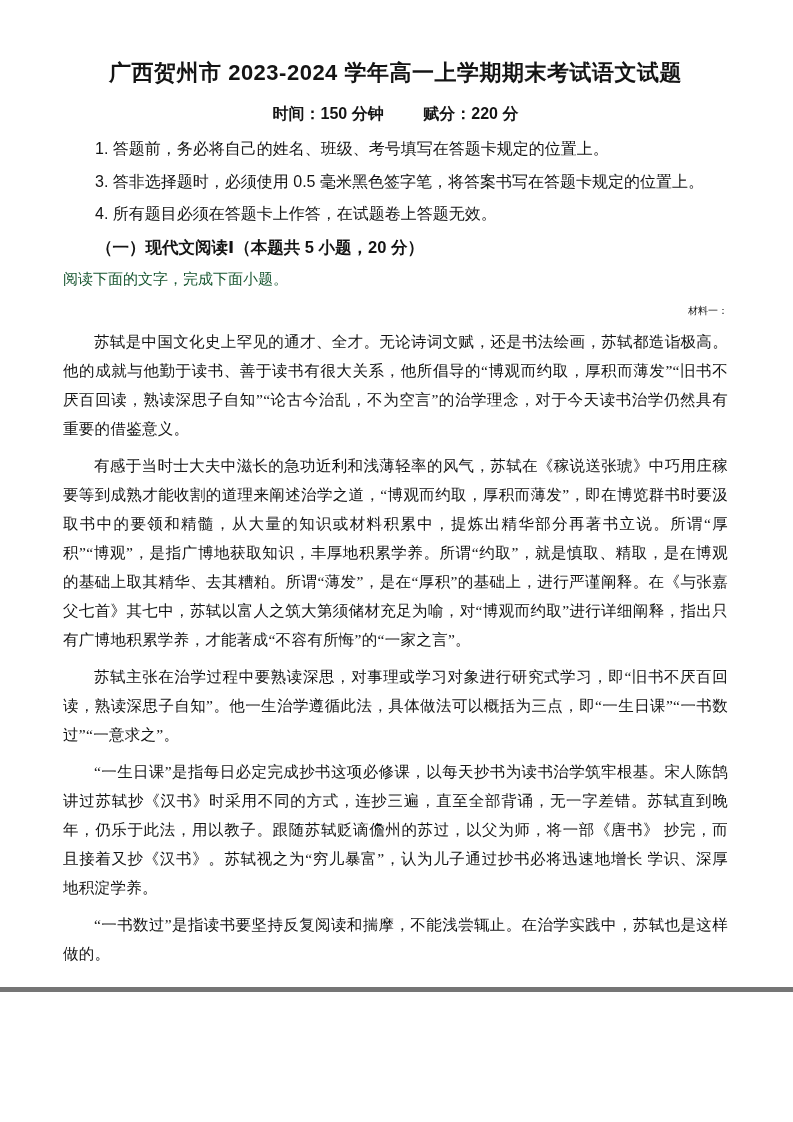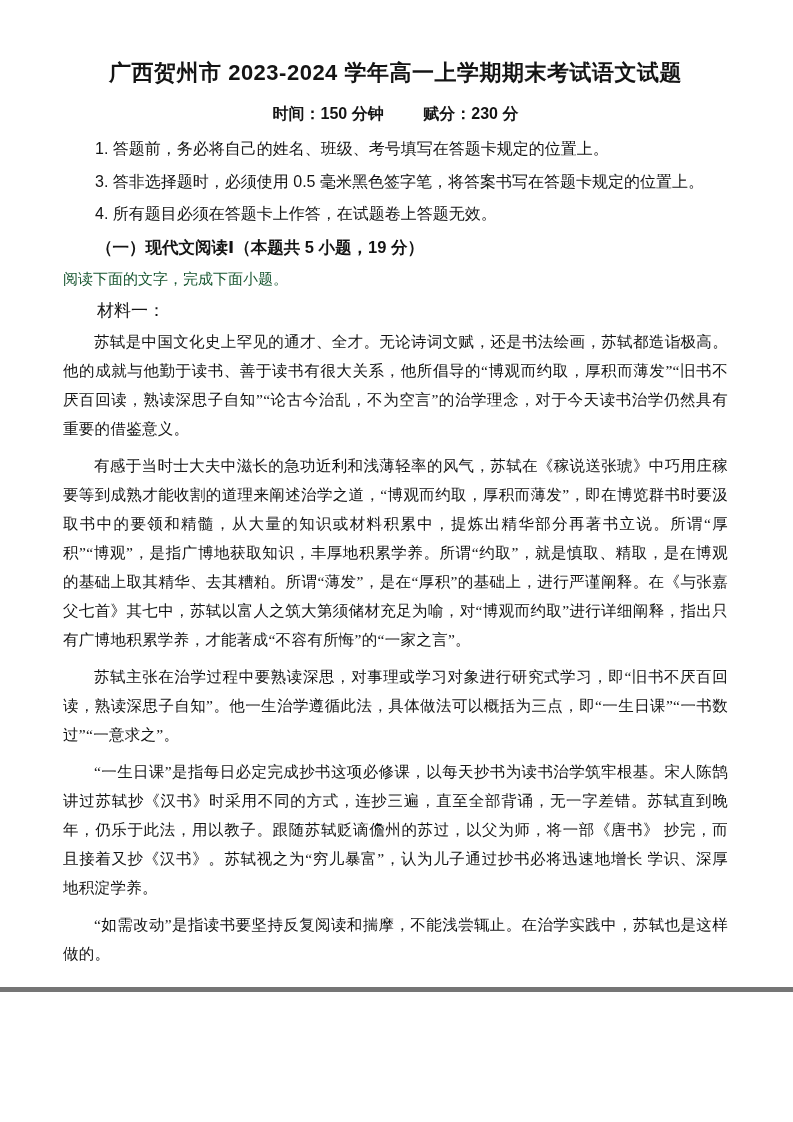--- a/index.html
+++ b/index.html
@@ -72,23 +72,24 @@
     text-indent: 2em;
   }
   .instruction {
     margin: 0;
     font-size: 15px;
     line-height: 32px;
     color: #14532d;
   }
   .material-label {
     margin: 0;
-    font-size: 17px;
+    font-size: 10px;
     line-height: 32px;
     text-indent: 2em;
+    text-align: right;
   }
   .body-para {
     margin: 0 0 8px 0;
     font-size: 15.5px;
     line-height: 29px;
     text-indent: 2em;
     text-align: justify;
     letter-spacing: 0.3px;
   }
   .body-para:last-of-type {
@@ -105,36 +106,36 @@
 </style>
 </head>
 <body>
 
 <div class="page">
 
   <h1 class="doc-title">广西贺州市 2023-2024 学年高一上学期期末考试语文试题</h1>
 
   <div class="doc-meta">
     <span class="meta-time">时间：150 分钟</span>
-    <span class="meta-score">赋分：230 分</span>
+    <span class="meta-score">赋分：220 分</span>
   </div>
 
 
   <p class="notice-item">1. 答题前，务必将自己的姓名、班级、考号填写在答题卡规定的位置上。</p>
   <p class="notice-item">3. 答非选择题时，必须使用 0.5 毫米黑色签字笔，将答案书写在答题卡规定的位置上。</p>
   <p class="notice-item">4. 所有题目必须在答题卡上作答，在试题卷上答题无效。</p>
 
 
-  <p class="subsection-heading">（一）现代文阅读Ⅰ（本题共 5 小题，19 分）</p>
+  <p class="subsection-heading">（一）现代文阅读Ⅰ（本题共 5 小题，20 分）</p>
 
   <p class="instruction">阅读下面的文字，完成下面小题。</p>
 
   <p class="material-label">材料一：</p>
 
   <p class="body-para">苏轼是中国文化史上罕见的通才、全才。无论诗词文赋，还是书法绘画，苏轼都造诣极高。他的成就与他勤于读书、善于读书有很大关系，他所倡导的“博观而约取，厚积而薄发”“旧书不厌百回读，熟读深思子自知”“论古今治乱，不为空言”的治学理念，对于今天读书治学仍然具有重要的借鉴意义。</p>
   <p class="body-para">有感于当时士大夫中滋长的急功近利和浅薄轻率的风气，苏轼在《稼说送张琥》中巧用庄稼要等到成熟才能收割的道理来阐述治学之道，“博观而约取，厚积而薄发”，即在博览群书时要汲取书中的要领和精髓，从大量的知识或材料积累中，提炼出精华部分再著书立说。所谓“厚积”“博观”，是指广博地获取知识，丰厚地积累学养。所谓“约取”，就是慎取、精取，是在博观的基础上取其精华、去其糟粕。所谓“薄发”，是在“厚积”的基础上，进行严谨阐释。在《与张嘉父七首》其七中，苏轼以富人之筑大第须储材充足为喻，对“博观而约取”进行详细阐释，指出只有广博地积累学养，才能著成“不容有所悔”的“一家之言”。</p>
   <p class="body-para">苏轼主张在治学过程中要熟读深思，对事理或学习对象进行研究式学习，即“旧书不厌百回读，熟读深思子自知”。他一生治学遵循此法，具体做法可以概括为三点，即“一生日课”“一书数过”“一意求之”。</p>
   <p class="body-para">“一生日课”是指每日必定完成抄书这项必修课，以每天抄书为读书治学筑牢根基。宋人陈鹄讲过苏轼抄《汉书》时采用不同的方式，连抄三遍，直至全部背诵，无一字差错。苏轼直到晚年，仍乐于此法，用以教子。跟随苏轼贬谪儋州的苏过，以父为师，将一部《唐书》 抄完，而且接着又抄《汉书》。苏轼视之为“穷儿暴富”，认为儿子通过抄书必将迅速地增长 学识、深厚地积淀学养。</p>
-  <p class="body-para">“如需改动”是指读书要坚持反复阅读和揣摩，不能浅尝辄止。在治学实践中，苏轼也是这样做的。</p>
+  <p class="body-para">“一书数过”是指读书要坚持反复阅读和揣摩，不能浅尝辄止。在治学实践中，苏轼也是这样做的。</p>
 
   <div class="page-bottom-edge"></div>
 
 </div>
 
 </body></html>

